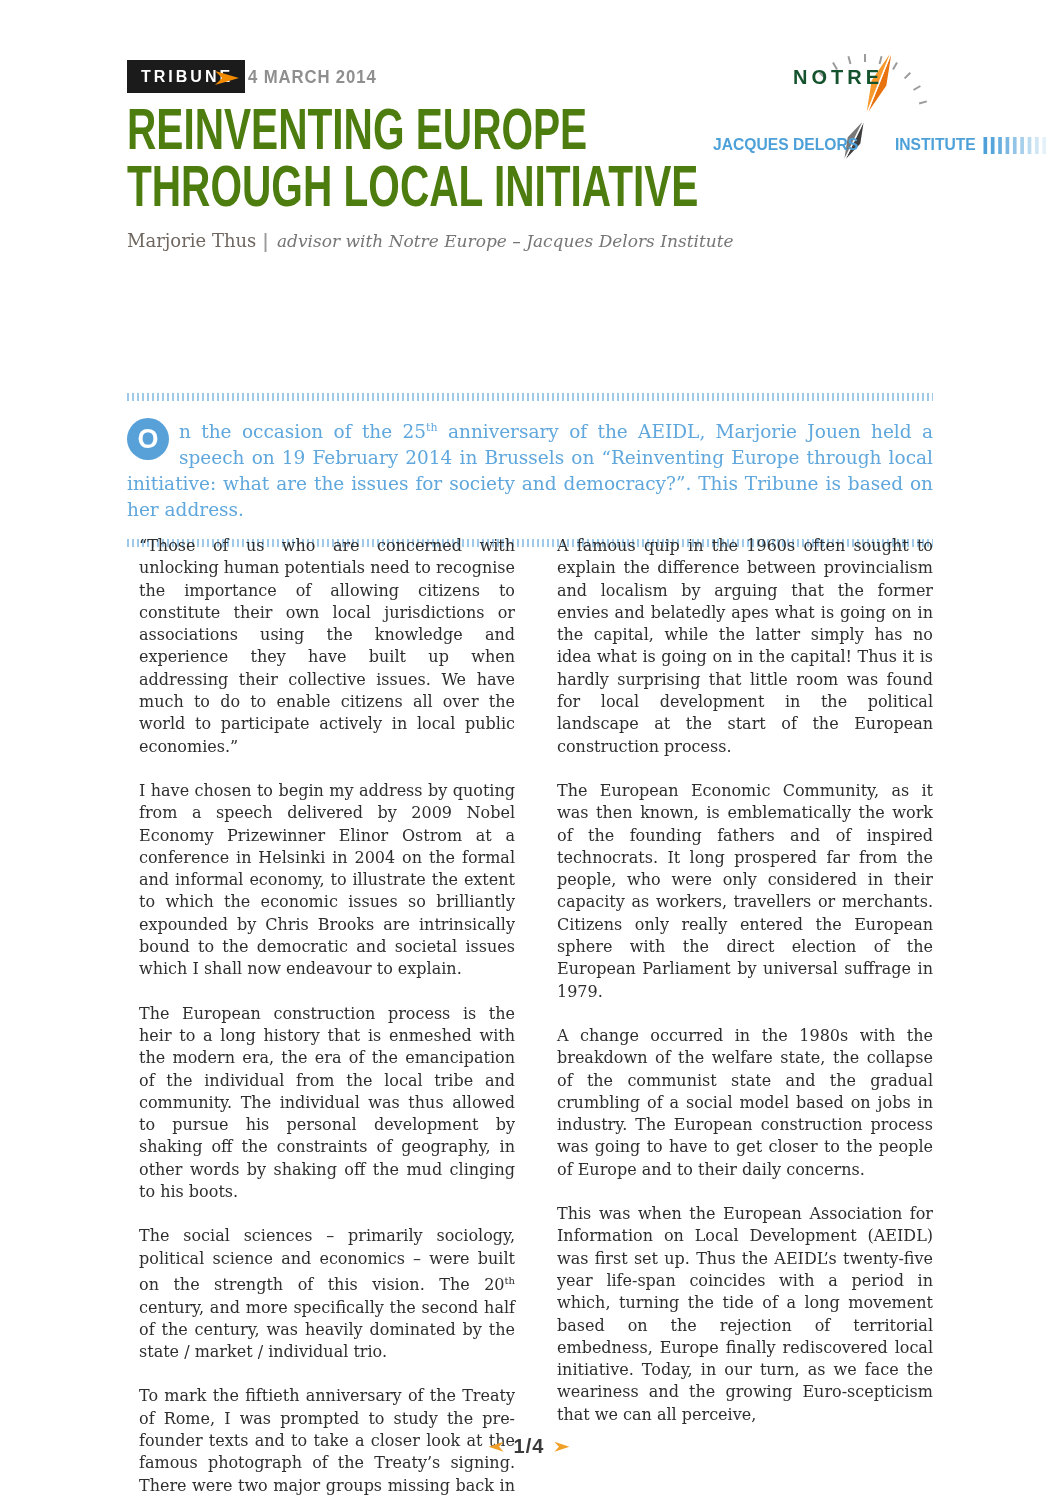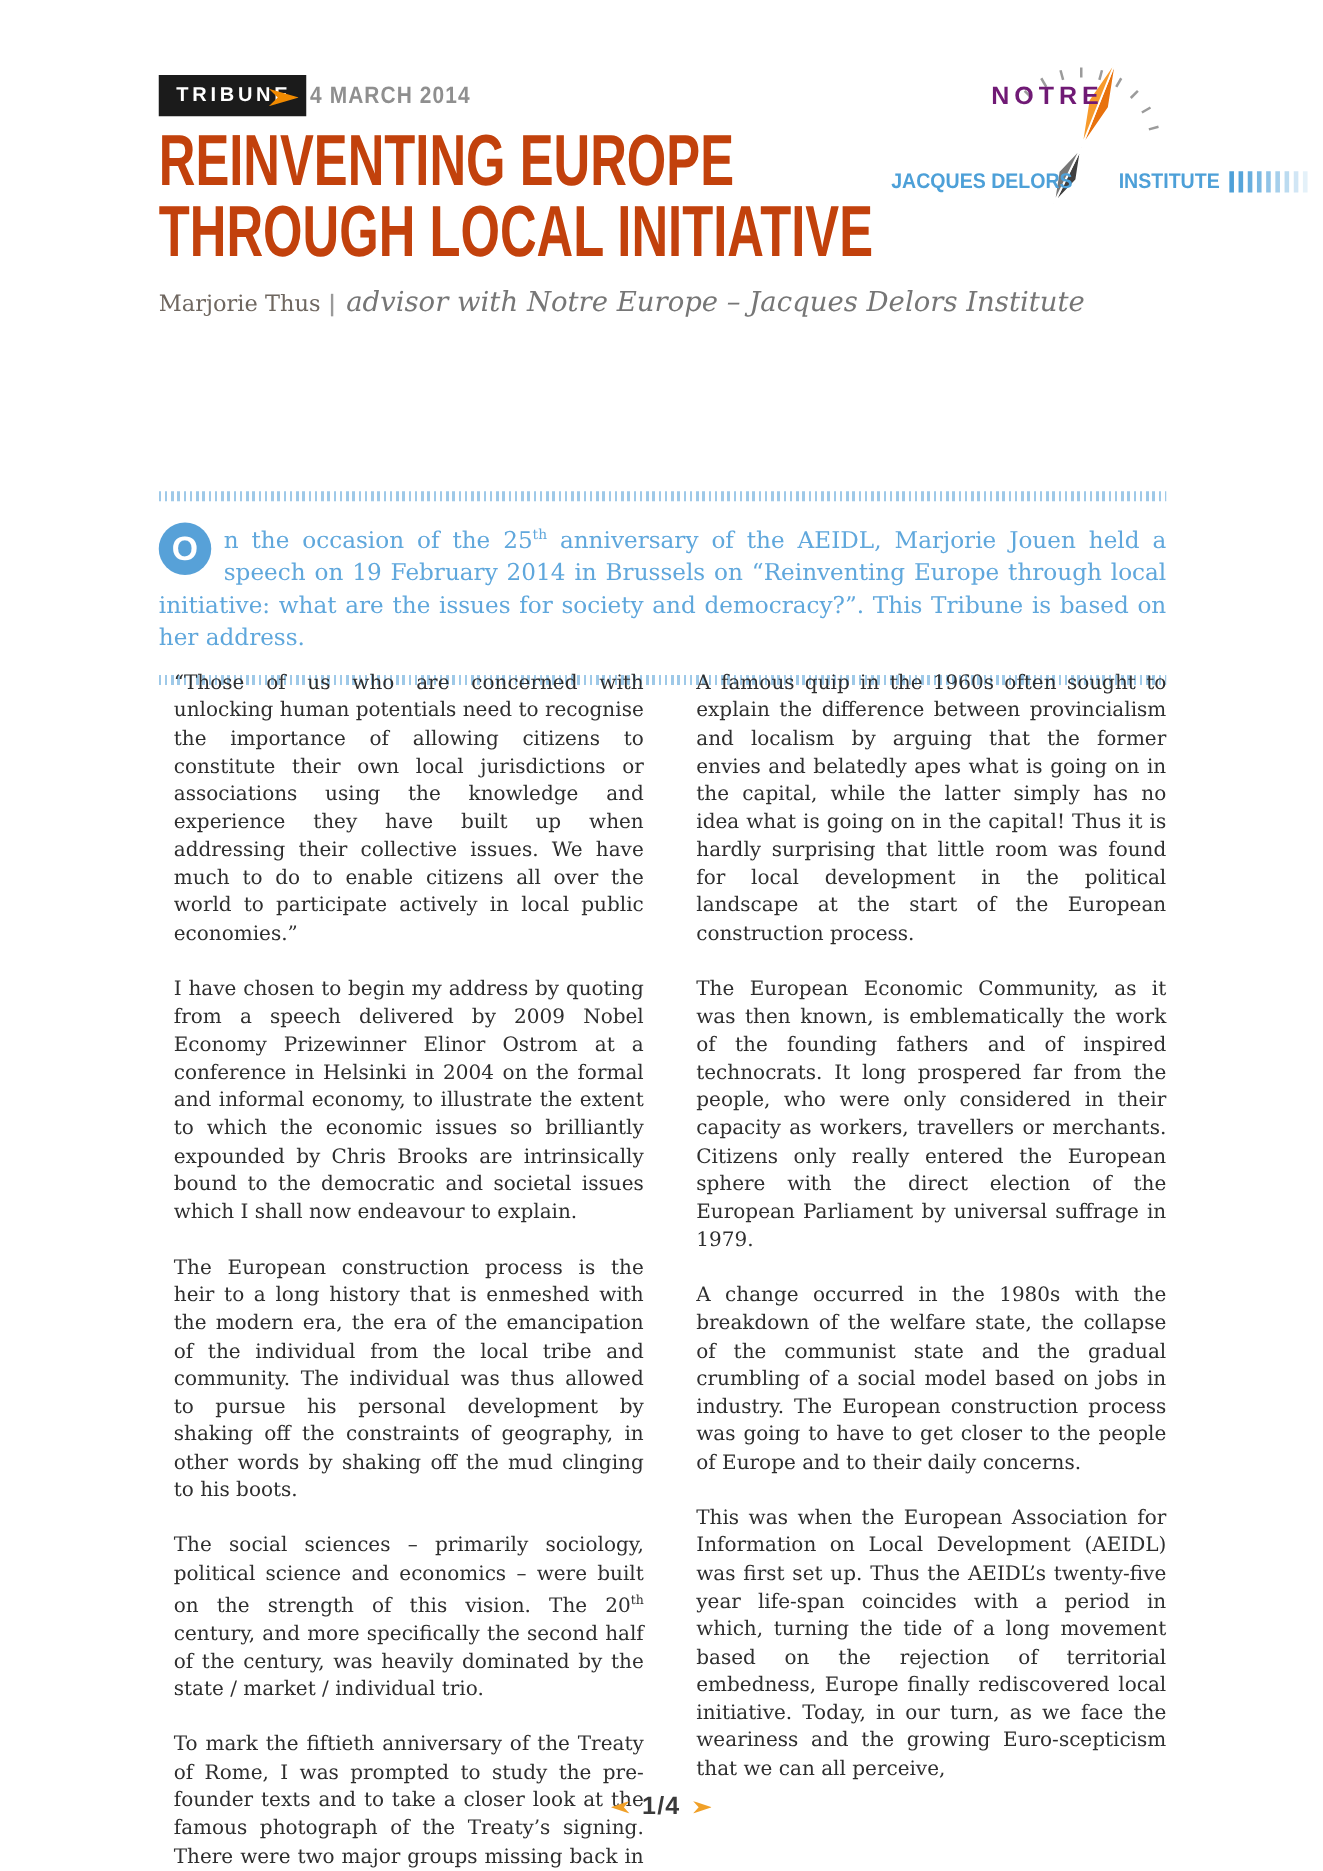--- a/index.html
+++ b/index.html
@@ -12,44 +12,44 @@
          letter-spacing:3px;padding:9px 12px 8px 14px;line-height:1;}
   .hdr-arrow{position:absolute;left:215px;top:71px;width:24px;height:14px;background:#f08a00;
          clip-path:polygon(0 0,100% 50%,0 100%,30% 50%);}
   .hdr-date{position:absolute;left:248px;top:66px;font-family:"Liberation Sans",sans-serif;
          font-weight:bold;font-size:19px;color:#8f8f8f;letter-spacing:1px;
          transform:scaleX(.88);transform-origin:0 0;white-space:nowrap;}
 
   
   .logo{position:absolute;left:703px;top:40px;width:340px;height:130px;}
   .logo svg{position:absolute;left:0;top:0;z-index:0;}
-  .logo-notre{position:absolute;left:90px;top:26px;z-index:1;color:#701a75;
+  .logo-notre{position:absolute;left:90px;top:26px;z-index:1;color:#14532d;
       font-family:"Liberation Sans",sans-serif;font-weight:bold;font-size:20px;letter-spacing:4px;}
   .logo-europe{position:absolute;left:66px;top:47px;z-index:1;display:flex;align-items:center;
       color:#4da0d8;font-family:"Liberation Sans",sans-serif;font-weight:bold;
       font-size:41px;line-height:41px;letter-spacing:1px;}
   .o-dot{display:inline-block;width:22px;height:22px;border-radius:50%;background:#4da0d8;
       margin:10px 3px 0 3px;}
   .logo-sub{position:absolute;left:10px;top:95px;z-index:1;display:flex;align-items:center;
       color:#4da0d8;font-family:"Liberation Sans",sans-serif;font-weight:bold;font-size:17px;
       white-space:nowrap;transform:scaleX(.92);transform-origin:0 0;}
   .logo-sub .gap{width:40px;}
   .bars{display:inline-flex;align-items:center;margin-left:8px;}
   .bars i{display:inline-block;width:4px;height:17px;background:#4da0d8;margin-right:4px;}
   .bars i:nth-child(1){opacity:1}.bars i:nth-child(2){opacity:.95}.bars i:nth-child(3){opacity:.85}
   .bars i:nth-child(4){opacity:.75}.bars i:nth-child(5){opacity:.62}.bars i:nth-child(6){opacity:.5}
   .bars i:nth-child(7){opacity:.38}.bars i:nth-child(8){opacity:.26}.bars i:nth-child(9){opacity:.15}
 
   
-  .title{position:absolute;left:127px;top:100px;color:#c2410c;
+  .title{position:absolute;left:127px;top:100px;color:#4d7c0f;
       font-family:"Liberation Sans",sans-serif;font-weight:bold;font-size:58px;line-height:57px;}
   .title span{display:block;transform:scaleX(.7);transform-origin:0 0;white-space:nowrap;}
   .byline{position:absolute;left:127px;top:230px;font-size:18px;color:#6f6760;white-space:nowrap;}
   .byline .sep{color:#9a9a9a;margin:0 8px 0 6px;font-weight:bold;}
-  .byline .role{font-style:italic;font-size:22px;color:#767676;}
+  .byline .role{font-style:italic;font-size:17px;color:#767676;}
 
   
   .abstract{position:absolute;left:127px;top:393px;width:806px;}
   .dash-rule{height:8px;background:repeating-linear-gradient(to right,#9ec9e8 0 2px,transparent 2px 5px);}
   .abstract-body{padding:14px 0 16px 0;color:#5fa7dc;font-size:18.5px;line-height:26px;
       text-align:justify;}
   .dropcap{float:left;width:42px;height:42px;border-radius:50%;background:#57a1d8;color:#fff;
       font-family:"Liberation Sans",sans-serif;font-weight:bold;font-size:27px;line-height:42px;
       text-align:center;margin:3px 10px 2px 0;}
   .abstract-body sup{font-size:11px;}

